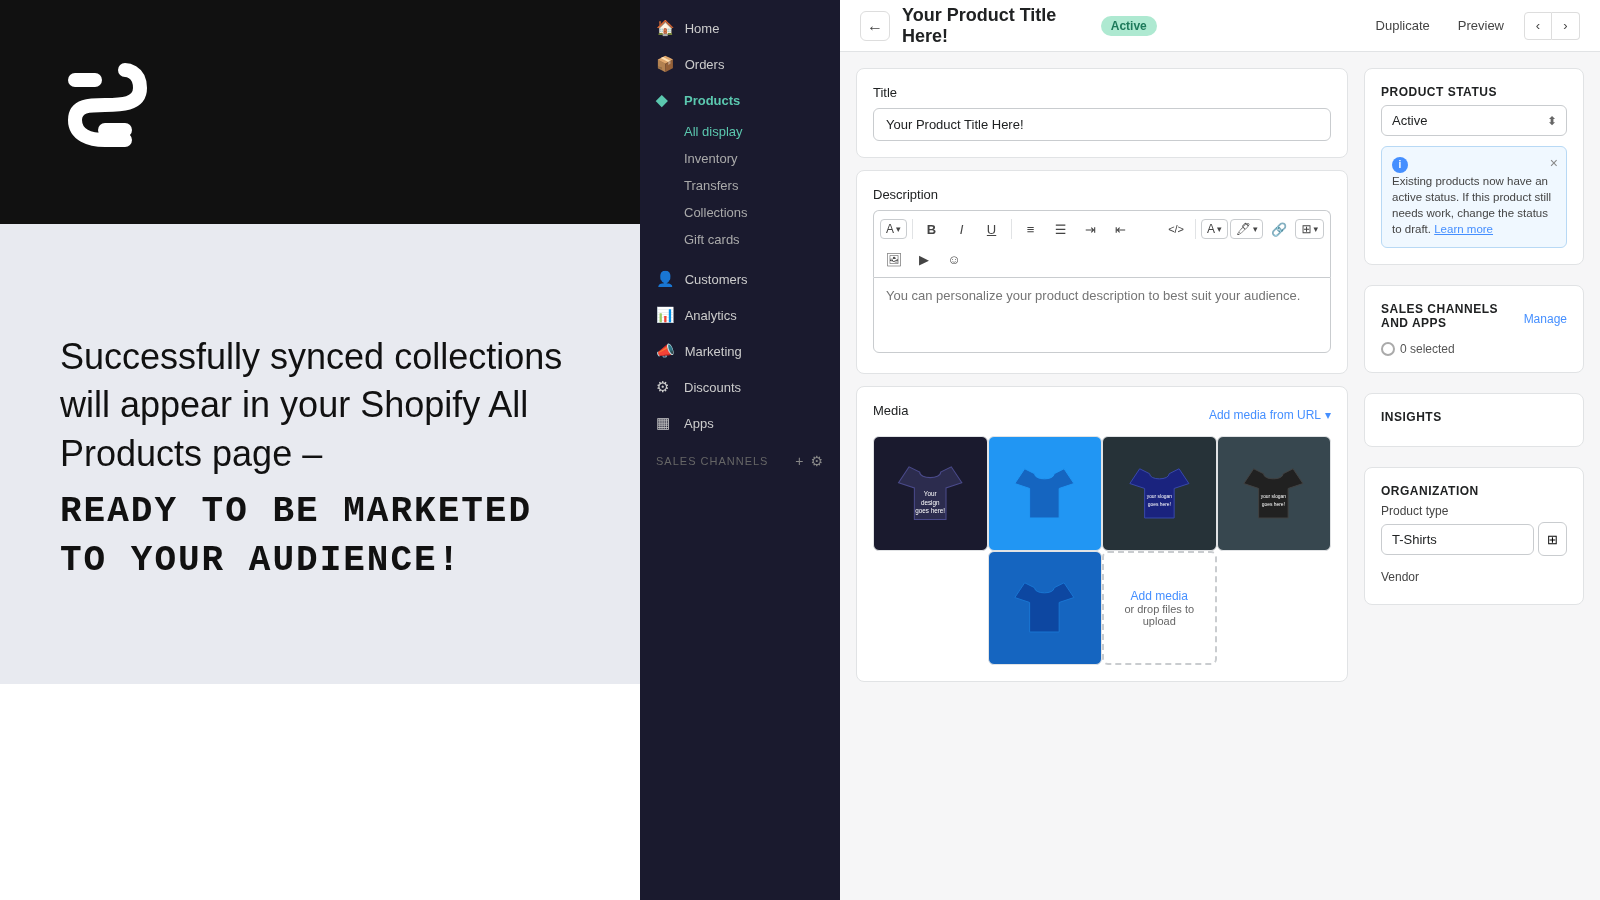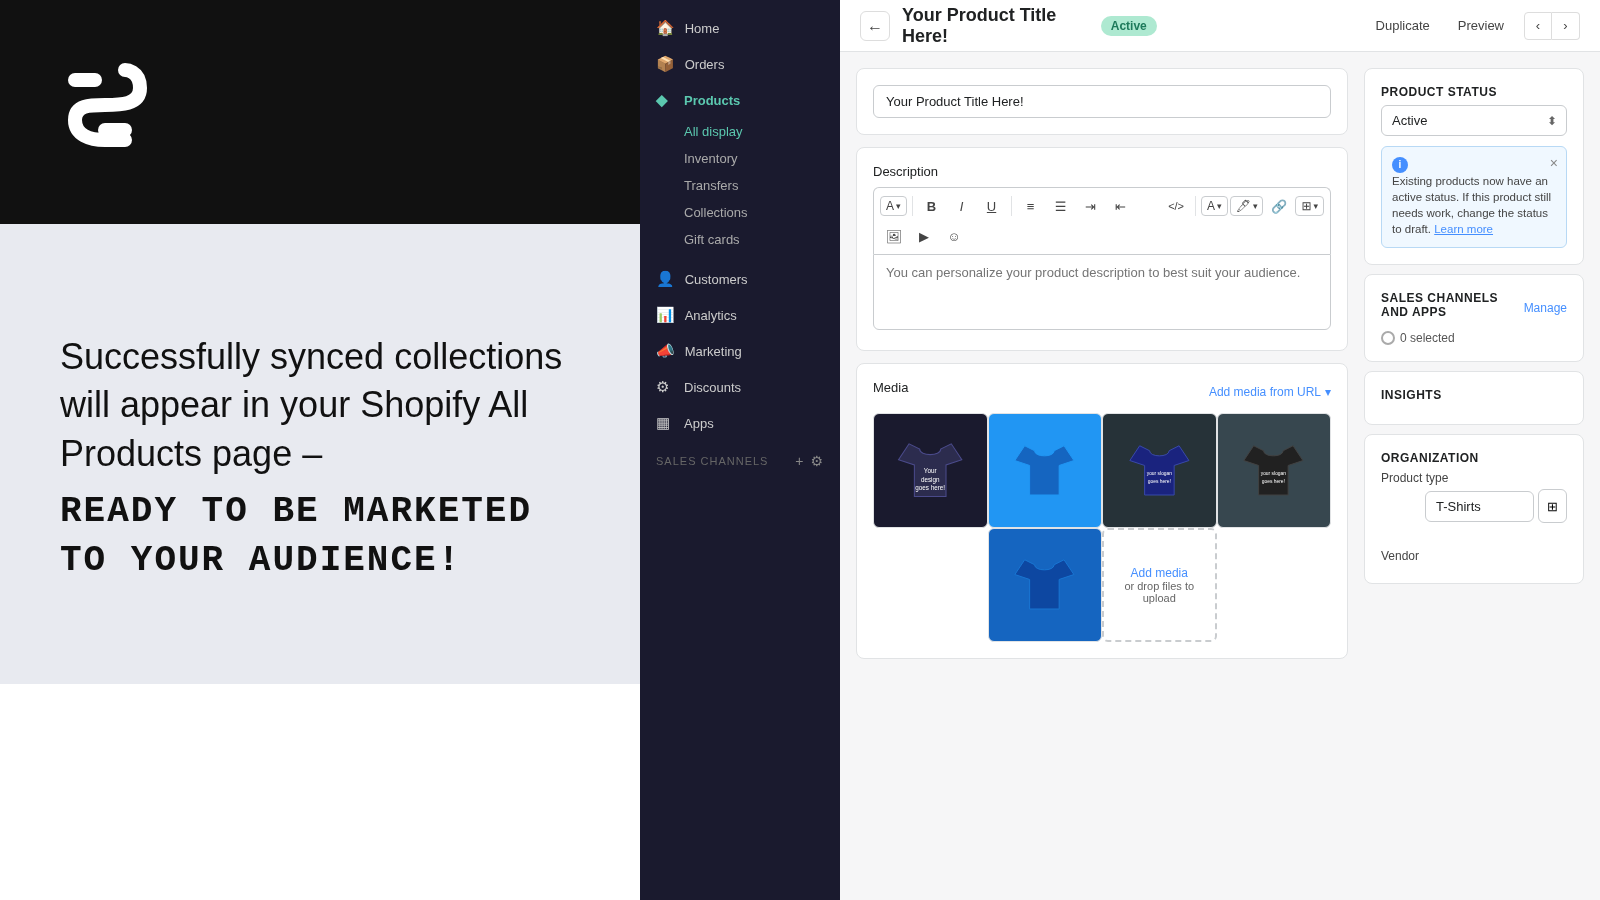--- a/index.html
+++ b/index.html
@@ -173,21 +173,21 @@
     .content-left {
       flex: 1;
       display: flex;
       flex-direction: column;
       gap: 12px;
     }
     .content-right {
       width: 220px;
       display: flex;
       flex-direction: column;
-      gap: 9px;
+      gap: 20px;
     }
 
     
     .card {
       background: #fff;
       border: 1px solid #e1e3e5;
       border-radius: 8px;
       padding: 16px;
     }
     .card-label {
@@ -349,21 +349,20 @@
     .org-card {}
     .org-label { font-size: 12px; color: #444; margin-bottom: 4px; }
     .org-input {
       width: 100%;
       border: 1px solid #c9cccf;
       border-radius: 6px;
       padding: 7px 10px;
       font-size: 13px;
       color: #202223;
       outline: none;
-      margin-left: 44px;
     }
 
     .add-media-url {
       font-size: 12px;
       color: #458fff;
       cursor: pointer;
       display: flex;
       align-items: center;
       gap: 4px;
     }
@@ -380,21 +379,21 @@
     .select-arrow {
       position: absolute;
       right: 10px;
       top: 50%;
       transform: translateY(-50%);
       color: #666;
       pointer-events: none;
       font-size: 12px;
     }
 
-    .vendor-label { font-size: 12px; font-weight: 500; color: #444; margin-top: 26px; margin-bottom: 4px; }
+    .vendor-label { font-size: 12px; font-weight: 500; color: #444; margin-top: 14px; margin-bottom: 4px; }
 
     .topbar-nav-group { display: flex; gap: 0; }
     .topbar-nav-group .topbar-nav-btn:first-child { border-radius: 4px 0 0 4px; }
     .topbar-nav-group .topbar-nav-btn:last-child { border-radius: 0 4px 4px 0; border-left: none; }
   </style>
 </head>
 <body>
 
 <div class="left-panel">
   <div class="logo-area">
@@ -483,20 +482,21 @@
           <span>›</span>
         </div>
       </div>
     </div>
 
     <div class="content-area">
 
       <div class="content-left">
 
         <div class="card">
+          <div class="card-label">Title</div>
           <input class="field-input" type="text" value="Your Product Title Here!" style="">
         </div>
 
         <div class="card">
           <div class="card-label">Description</div>
           <div class="desc-toolbar">
             <div class="toolbar-dropdown">A <span style="font-size:9px">▾</span></div>
             <div class="toolbar-sep"></div>
             <button class="toolbar-btn">
                 <b>B</b>

